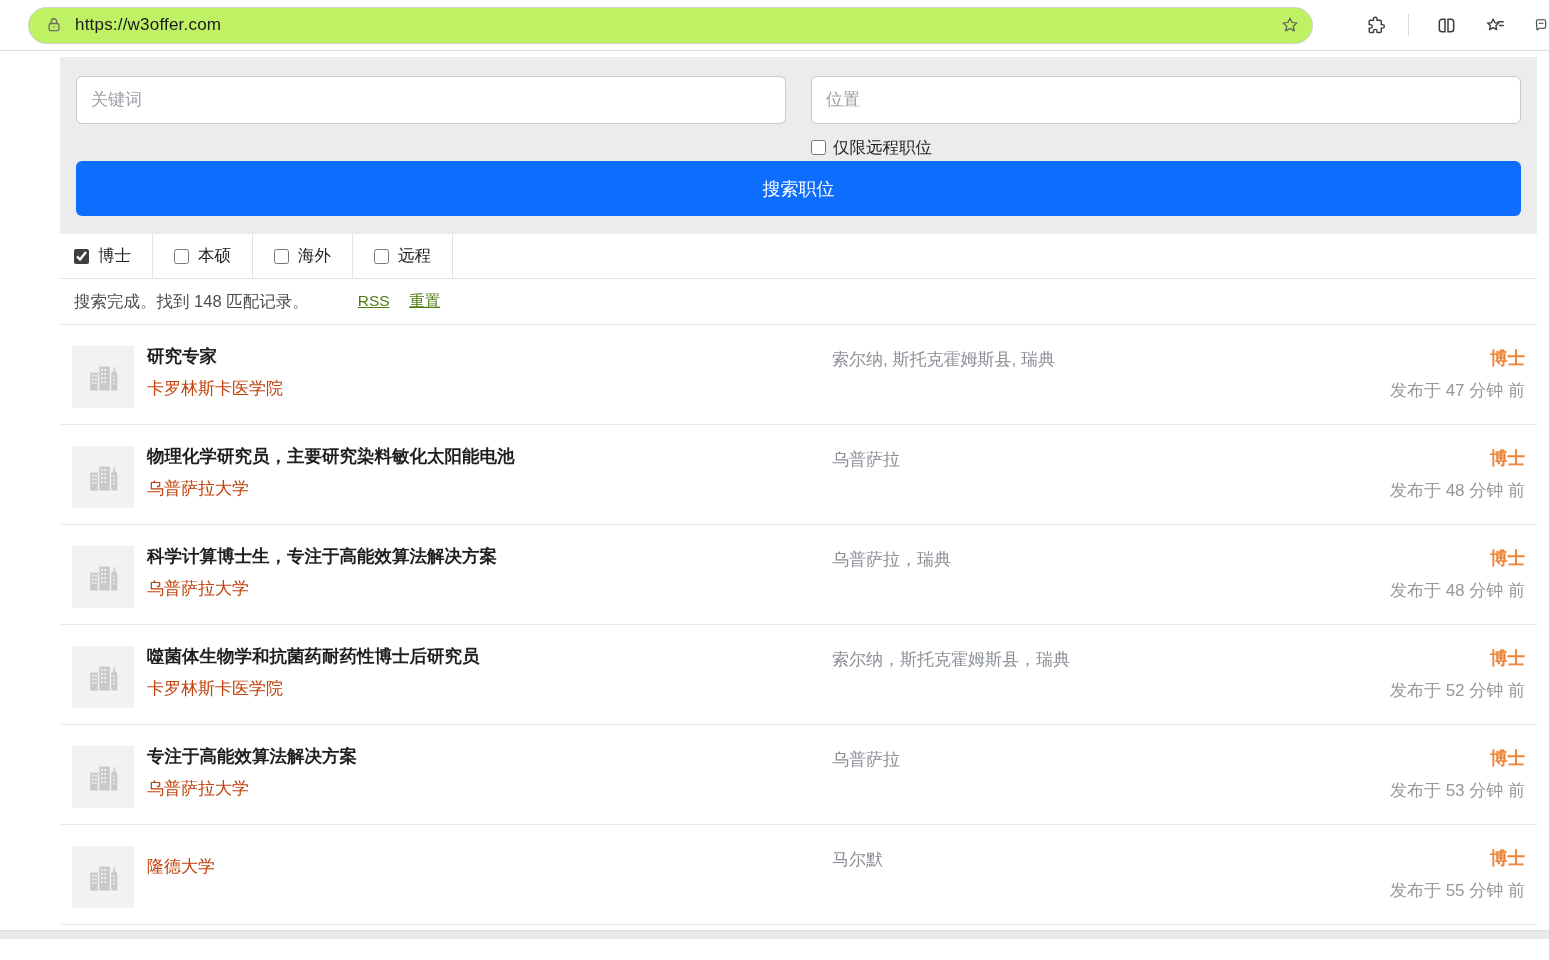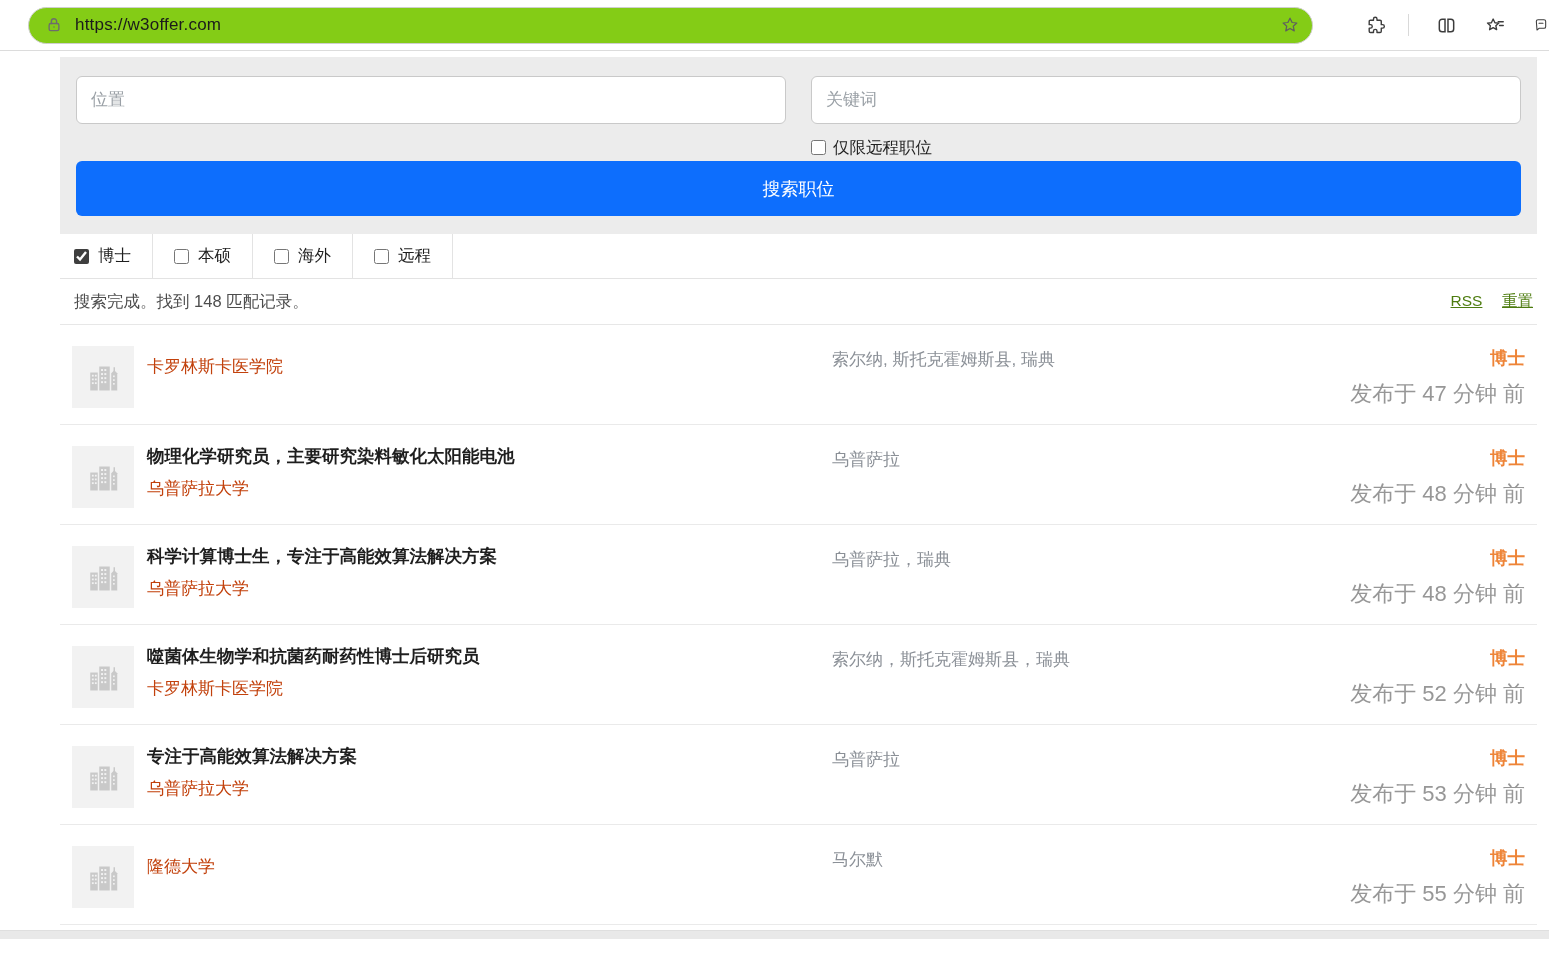--- a/index.html
+++ b/index.html
@@ -3,21 +3,21 @@
 <meta charset="utf-8">
 <style>
   * { margin:0; padding:0; box-sizing:border-box; }
   html,body { width:1549px; height:960px; overflow:hidden; background:#fff;
     font-family:"Liberation Sans","DejaVu Sans",sans-serif; }
 
   
   .browser { height:51px; background:#fff; border-bottom:1px solid #dcdcdc;
     display:flex; align-items:center; padding-left:28px; }
   .urlbar { width:1310px; height:37px; border:1px solid #cfcfcf; border-radius:19px;
-    display:flex; align-items:center; padding:0 12px 0 16px; gap:12px; background:#84cc16; }
+    display:flex; align-items:center; padding:0 12px 0 16px; gap:12px; background:#bef264; }
   .url-text { flex:1; font-size:17px; color:#1b1b1b; letter-spacing:.2px; }
   .tb-icons { display:flex; align-items:center; margin-left:25px; }
   .tb-icons > span { display:flex; align-items:center; justify-content:center; }
   .tb-gap { margin-left:27px; }
   .sep { width:1px; height:22px; background:#d9d9d9; margin-left:22px; }
   .icon svg { display:block; }
   .clip { width:16px; overflow:hidden; }
 
   
   .container { margin:6px 0 0 60px; width:1477px; }
@@ -34,35 +34,35 @@
   .remote-label input { width:15px; height:15px; accent-color:#3f3f3f; }
   .search-btn { width:100%; height:55px; background:#0d6efd;
     border:none; border-radius:6px; color:#fff; font-size:18px; cursor:pointer; }
 
   .filter-bar { display:flex; background:#fff; border-bottom:1px solid #e3e3e3; height:45px; }
   .filter-cell { display:flex; align-items:center; gap:9px; padding:0 21px;
     border-right:1px solid #e3e3e3; font-size:16.5px; color:#1f1f1f; cursor:pointer; }
   .filter-cell:first-child { padding-left:14px; }
   .filter-cell input { width:15px; height:15px; accent-color:#3f3f3f; }
 
-  .status-bar { height:46px; display:flex; align-items:center; justify-content:space-between;
+  .status-bar { height:46px; display:flex; align-items:center; 
     border-bottom:1px solid #e7e7e7; font-size:16.5px; color:#4d4d4d; padding:0 4px 0 14px;gap:34px; }
   .status-links a { color:#4d7c0f; text-decoration:underline; margin-left:15px; font-size:15.5px; }
 
   .job-row { display:flex; align-items:flex-start; padding:21px 12px 0 12px; height:100px;
     border-bottom:1px solid #eaeaea; }
   .logo { width:62px; height:62px; background:#f2f2f2; flex:none;
     display:flex; align-items:center; justify-content:center; }
   .job-main { margin-left:13px; width:685px; }
   .job-title { font-size:17.5px; font-weight:700; color:#1e1e1e; line-height:1.25; cursor:pointer; }
   .job-company { margin-top:9px; font-size:17px; color:#c2410c; }
   .job-loc { width:468px; font-size:17px; color:#8b9097; padding-top:2px; }
   .job-right { flex:1; text-align:right; }
   .job-badge { font-size:17.5px; font-weight:700; color:#ee8437; }
-  .job-time { margin-top:9px; font-size:22px; color:#979797; }
+  .job-time { margin-top:9px; font-size:17px; color:#979797; }
 
   .footer-strip { margin-top:5px; width:1549px; height:9px; background:#e9e9e9;
     border-top:1px solid #dfdfdf; }
 </style>
 </head>
 <body>
 
 <div class="browser">
   <div class="urlbar">
     <span class="icon">
@@ -106,24 +106,24 @@
       </svg>
     </span>
   </div>
 </div>
 
 <div class="container">
 
   <div class="search-panel">
     <div class="form-row">
       <div class="half">
-        <input class="text" type="text" placeholder="位置" style="">
+        <input class="text" type="text" placeholder="关键词" style="">
       </div>
       <div class="half">
-        <input class="text" type="text" placeholder="关键词" style="">
+        <input class="text" type="text" placeholder="位置" style="">
       </div>
     </div>
     <div class="form-row remote-row">
       <div class="half"></div>
       <div class="half">
         <label class="remote-label">
           <input type="checkbox" style="">
           <span>仅限远程职位</span>
         </label>
       </div>
@@ -188,20 +188,21 @@
             <rect x="10.7" y="14.8" width="1.3" height="1.3"></rect>
                 <rect x="12.9" y="14.8" width="1.3" height="1.3"></rect>
             <rect x="18.7" y="11" width="1.1" height="1.1"></rect>
                 <rect x="18.7" y="13.5" width="1.1" height="1.1"></rect>
             <rect x="18.7" y="16" width="1.1" height="1.1"></rect>
           </g>
         </svg>
       </span>
     </div>
     <div class="job-main">
+      <div class="job-title">研究专家</div>
       <div class="job-company">卡罗林斯卡医学院</div>
     </div>
     <div class="job-loc">索尔纳, 斯托克霍姆斯县, 瑞典</div>
     <div class="job-right">
       <div class="job-badge">博士</div>
       <div class="job-time">发布于 47 分钟 前</div>
     </div>
   </div>
 
   <div class="job-row">

